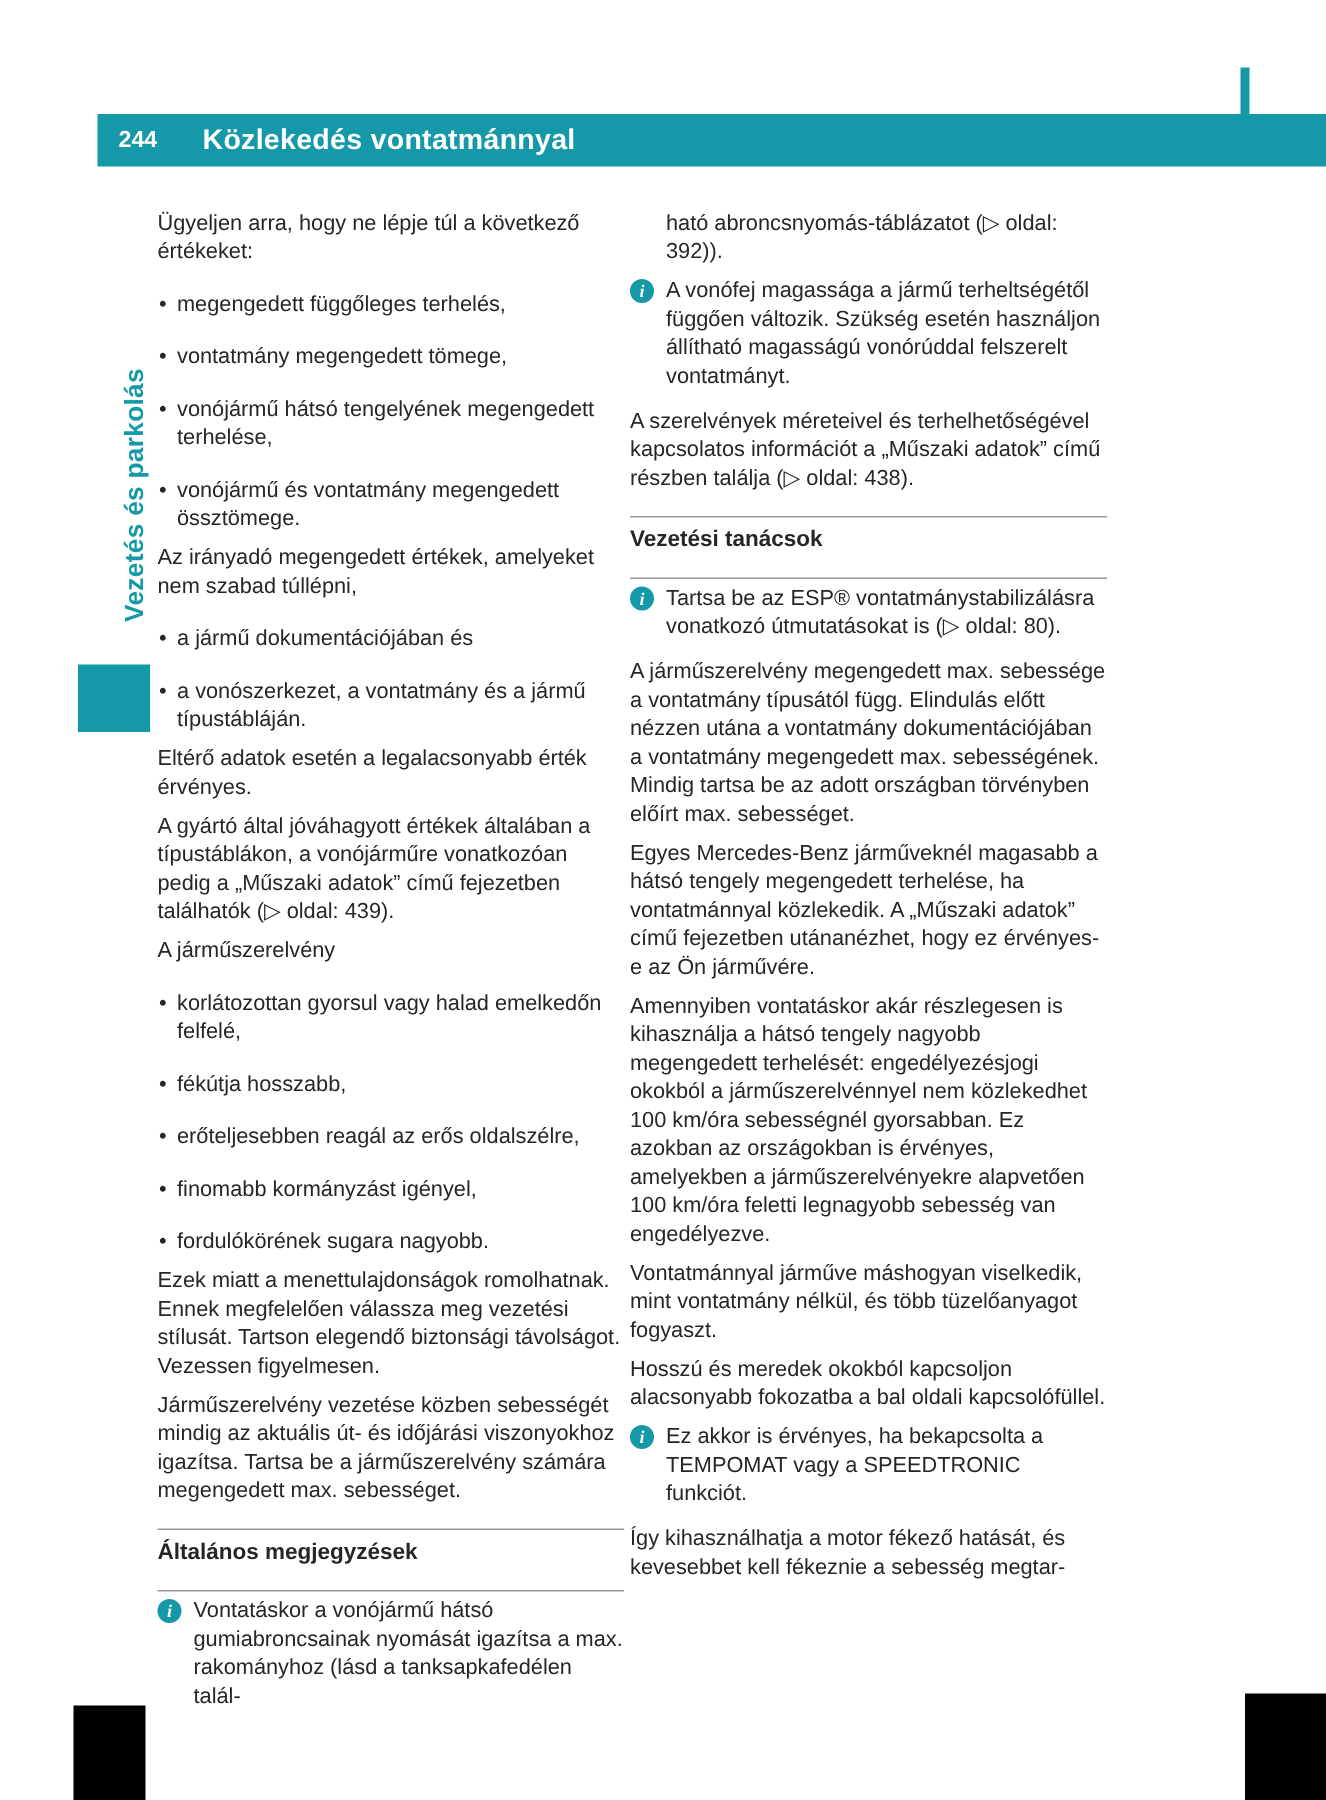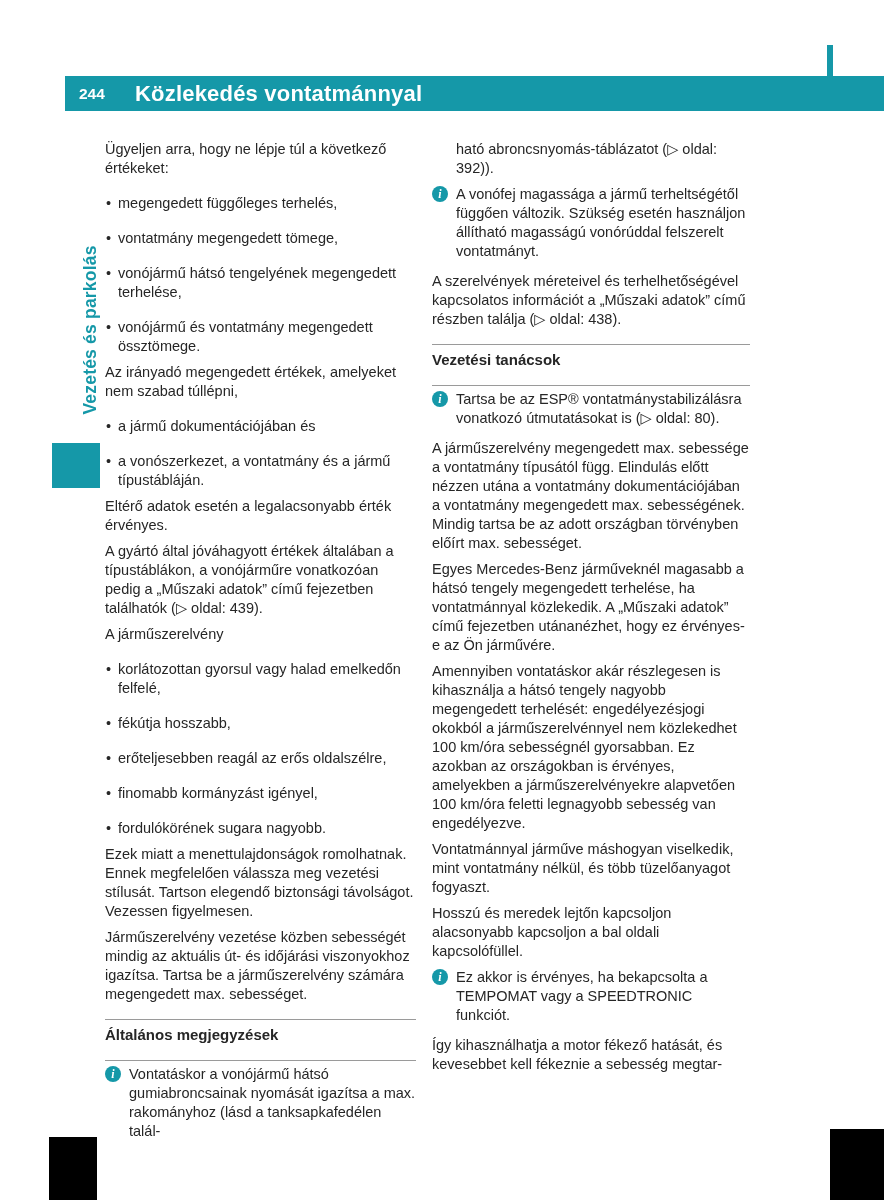--- a/index.html
+++ b/index.html
@@ -9,36 +9,36 @@
     font-family:"Liberation Sans","DejaVu Sans",sans-serif;
     color:var(--text);
     -webkit-font-smoothing:antialiased;
   }
   .page{position:relative;width:884px;height:1200px;background:#fff;overflow:hidden;}
 
   
   .header-accent-strip{position:absolute;left:827px;top:45px;width:6px;height:32px;background:var(--accent);}
   .header-bar{position:absolute;left:65px;top:76px;width:860px;height:35px;background:var(--accent);display:flex;align-items:center;}
   .page-number{color:#fff;font-weight:bold;font-size:15.5px;padding-left:14px;min-width:44px;}
-  .header-title{color:#fff;font-weight:bold;font-size:22px;padding-left:12px;letter-spacing:0.2px;}
+  .header-title{color:#fff;font-weight:bold;font-size:19px;padding-left:12px;letter-spacing:0.2px;}
 
   
   .sidebar-label{
     position:absolute;left:90px;top:330px;
     transform:translate(-50%,-50%) rotate(-90deg);
     color:var(--accent);font-weight:bold;font-size:17.5px;white-space:nowrap;letter-spacing:0.2px;
   }
   .sidebar-tab{position:absolute;left:52px;top:443px;width:48px;height:45px;background:var(--accent);}
   .corner-bl{position:absolute;left:49px;top:1137px;width:48px;height:63px;background:#000;}
   .corner-br{position:absolute;left:830px;top:1129px;width:54px;height:71px;background:#000;}
 
   
   .col{position:absolute;top:140px;font-size:14.5px;line-height:19px;}
   .col-left{left:105px;width:311px;}
-  .col-right{left:432px;width:318px;}
+  .col-right{left:420px;width:318px;}
 
   .col p.para{margin:0 0 7px;}
   .col p.cont{padding-left:24px;}
   ul.bullets{list-style:none;margin:0 0 7px;padding:0;}
   ul.bullets li{position:relative;padding-left:13px;margin:16px 0 2px;}
   ul.bullets li::before{content:"•";position:absolute;left:1px;top:0;color:var(--text);}
   h2.section-heading{
     font-size:15px;line-height:19px;font-weight:bold;
     border-top:1px solid var(--rule);border-bottom:1px solid var(--rule);
     padding:5px 0 16px;margin:15px 0 2px;
@@ -97,21 +97,21 @@
   <div class="col col-right">
       <p class="para cont">ható abroncsnyomás-táblázatot (▷ oldal: 392)).</p>
       <div class="info"><span class="info-icon">i</span><span class="info-text">A vonófej magassága a jármű terheltségétől függően változik. Szükség esetén használjon állítható magasságú vonórúddal felszerelt vontatmányt.</span></div>
       <p class="para">A szerelvények méreteivel és terhelhetőségével kapcsolatos információt a „Műszaki adatok” című részben találja (▷ oldal: 438).</p>
       <h2 class="section-heading">Vezetési tanácsok</h2>
       <div class="info"><span class="info-icon">i</span><span class="info-text">Tartsa be az ESP® vontatmánystabilizálásra vonatkozó útmutatásokat is (▷ oldal: 80).</span></div>
       <p class="para">A járműszerelvény megengedett max. sebessége a vontatmány típusától függ. Elindulás előtt nézzen utána a vontatmány dokumentációjában a vontatmány megengedett max. sebességének. Mindig tartsa be az adott országban törvényben előírt max. sebességet.</p>
       <p class="para">Egyes Mercedes-Benz járműveknél magasabb a hátsó tengely megengedett terhelése, ha vontatmánnyal közlekedik. A „Műszaki adatok” című fejezetben utánanézhet, hogy ez érvényes-e az Ön járművére.</p>
       <p class="para">Amennyiben vontatáskor akár részlegesen is kihasználja a hátsó tengely nagyobb megengedett terhelését: engedélyezésjogi okokból a járműszerelvénnyel nem közlekedhet 100 km/óra sebességnél gyorsabban. Ez azokban az országokban is érvényes, amelyekben a járműszerelvényekre alapvetően 100 km/óra feletti legnagyobb sebesség van engedélyezve.</p>
       <p class="para">Vontatmánnyal járműve máshogyan viselkedik, mint vontatmány nélkül, és több tüzelőanyagot fogyaszt.</p>
-      <p class="para">Hosszú és meredek lejtőn kapcsoljon alacsonyabb kapcsoljon a bal oldali kapcsolófüllel.</p>
+      <p class="para">Hosszú és meredek okokból kapcsoljon alacsonyabb fokozatba a bal oldali kapcsolófüllel.</p>
       <div class="info"><span class="info-icon">i</span><span class="info-text">Ez akkor is érvényes, ha bekapcsolta a TEMPOMAT vagy a SPEEDTRONIC funkciót.</span></div>
       <p class="para">Így kihasználhatja a motor fékező hatását, és kevesebbet kell fékeznie a sebesség megtar-</p>
     </div>
 
   <div class="corner-bl"></div>
   <div class="corner-br"></div>
 
 </div>
 
 </body></html>

